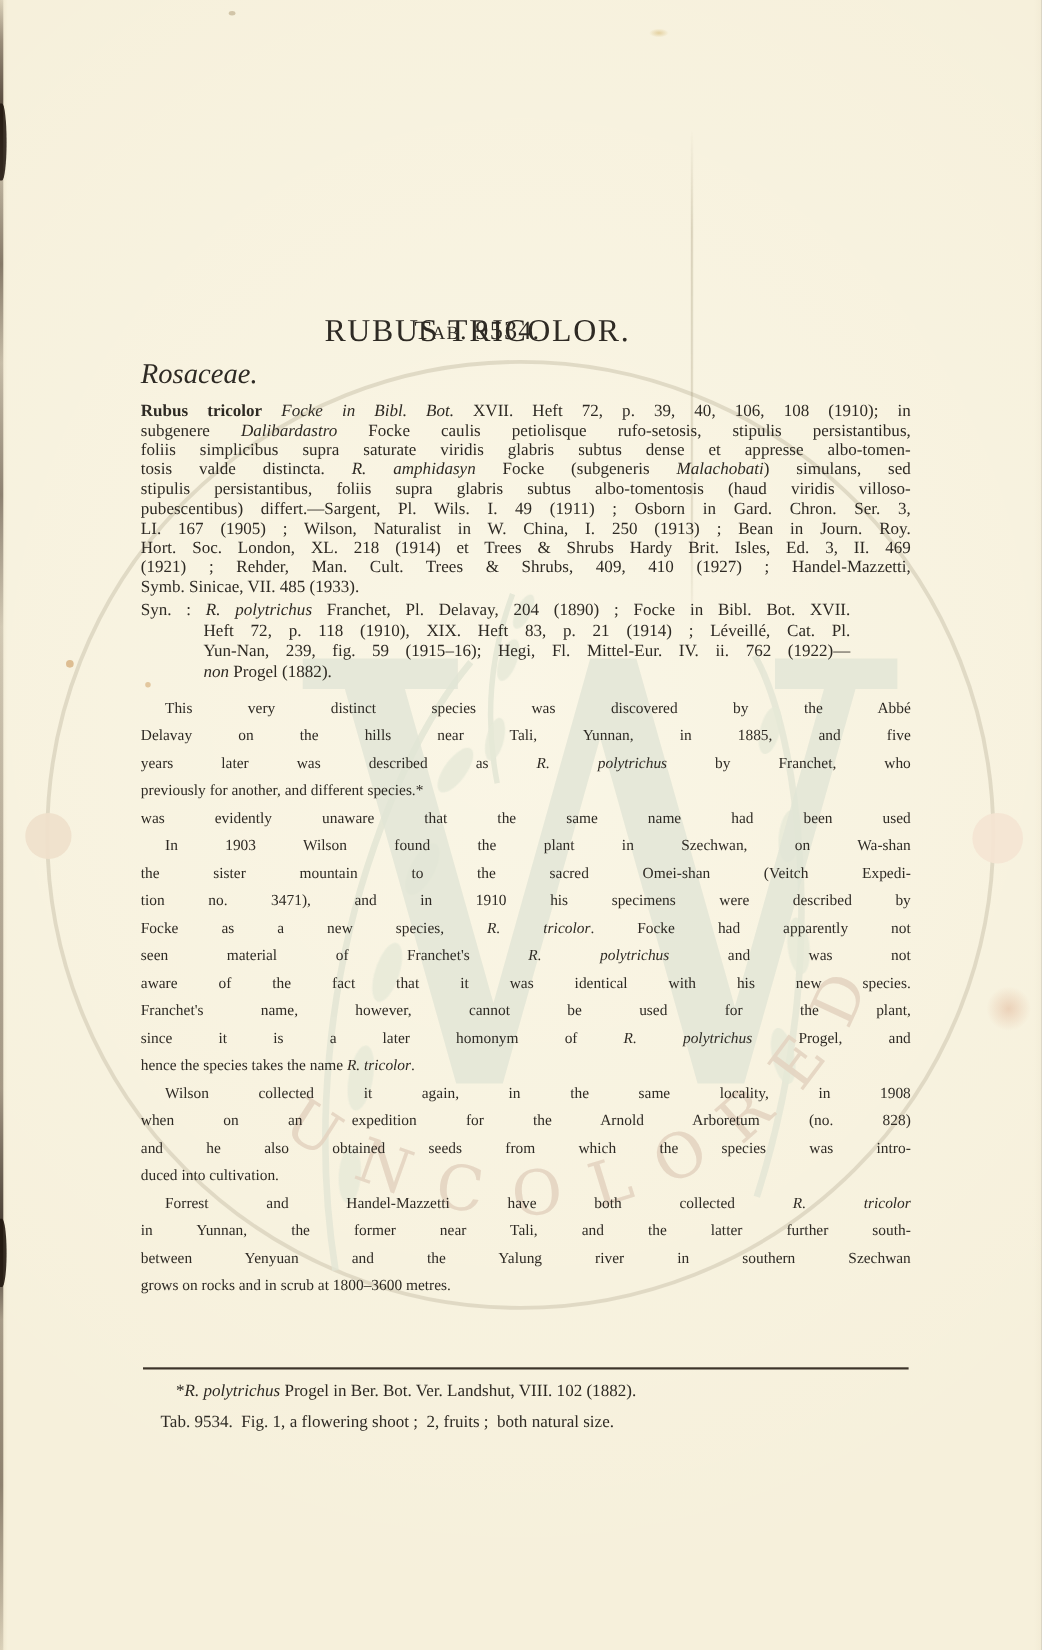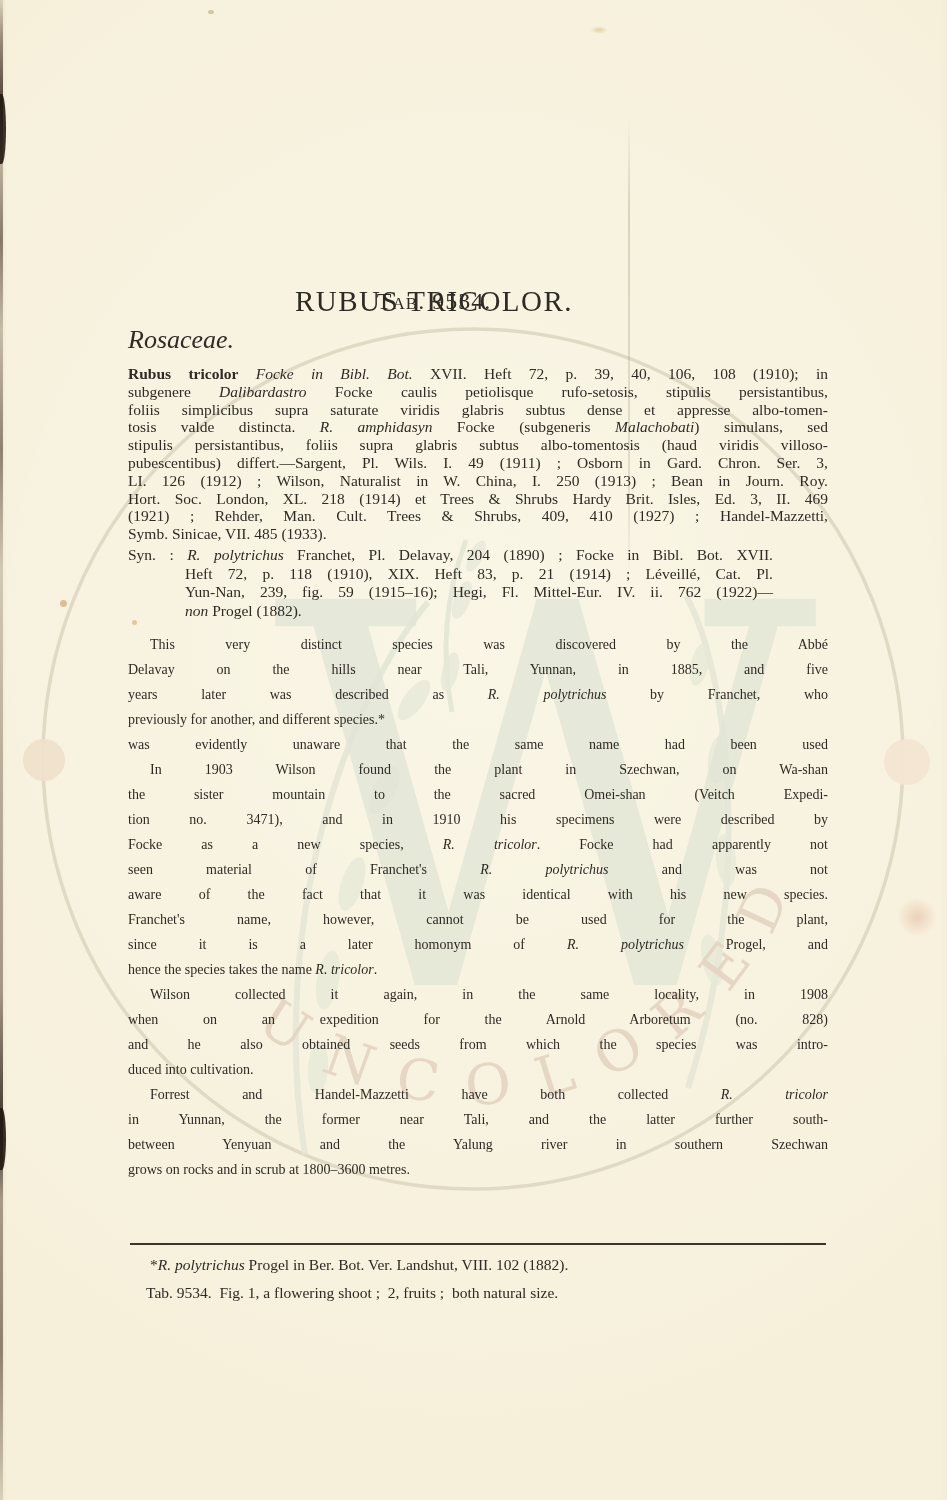--- a/index.html
+++ b/index.html
@@ -44,21 +44,21 @@
     font-size:26px;font-style:italic;}
   .citation{position:absolute;top:117px;left:0;width:700px;font-size:15.5px;line-height:17.8px;}
   .synonymy{position:absolute;top:298px;left:0;width:645px;font-size:15.5px;line-height:18.6px;}
   .body-text{position:absolute;top:384px;left:0;width:700px;font-size:14px;line-height:25px;}
   .jline{text-align:justify;text-align-last:justify;}
   .jline.last{text-align-last:left;}
   .jline.indent{text-indent:22px;}
   .jline.hang{margin-left:57px;}
   .footrule{position:absolute;top:995px;left:2px;width:696px;border-top:2px solid #3d342a;}
   .fn{font-size:15.5px;line-height:19px;white-space:nowrap;}
-  .fn1{position:absolute;top:1007px;left:22px;}
+  .fn1{position:absolute;top:1007px;left:32px;}
   .fn2{position:absolute;top:1035px;left:18px;}
 </style>
 </head>
 <body>
 
 <div class="page">
 
   <svg class="watermark" width="947" height="1500" viewBox="0 0 947 1500">
     <defs>
       <path id="wm-arc" d="M 251,1023 A 345,345 0 0 0 801,866"></path>
@@ -99,21 +99,21 @@
     <div class="h-species">RUBUS TRICOLOR.</div>
     <div class="h-family">Rosaceae.</div>
 
     <div class="citation">
         <div class="jline"><b>Rubus tricolor</b> <i>Focke in Bibl. Bot.</i> XVII. Heft 72, p. 39, 40, 106, 108 (1910); in</div>
         <div class="jline">subgenere <i>Dalibardastro</i> Focke caulis petiolisque rufo-setosis, stipulis persistantibus,</div>
         <div class="jline">foliis simplicibus supra saturate viridis glabris subtus dense et appresse albo-tomen-</div>
         <div class="jline">tosis valde distincta. <i>R. amphidasyn</i> Focke (subgeneris <i>Malachobati</i>) simulans, sed</div>
         <div class="jline">stipulis persistantibus, foliis supra glabris subtus albo-tomentosis (haud viridis villoso-</div>
         <div class="jline">pubescentibus) differt.—Sargent, Pl. Wils. I. 49 (1911) ; Osborn in Gard. Chron. Ser. 3,</div>
-        <div class="jline">LI. 126 (1912) ; Wilson, Naturalist in W. China, I. 250 (1913) ; Bean in Journ. Roy.</div>
+        <div class="jline">LI. 167 (1905) ; Wilson, Naturalist in W. China, I. 250 (1913) ; Bean in Journ. Roy.</div>
         <div class="jline">Hort. Soc. London, XL. 218 (1914) et Trees &amp; Shrubs Hardy Brit. Isles, Ed. 3, II. 469</div>
         <div class="jline">(1921) ; Rehder, Man. Cult. Trees &amp; Shrubs, 409, 410 (1927) ; Handel-Mazzetti,</div>
         <div class="jline last">Symb. Sinicae, VII. 485 (1933).</div>
       </div>
 
     <div class="synonymy">
         <div class="jline">Syn. : <i>R. polytrichus</i> Franchet, Pl. Delavay, 204 (1890) ; Focke in Bibl. Bot. XVII.</div>
         <div class="jline hang">Heft 72, p. 118 (1910), XIX. Heft 83, p. 21 (1914) ; Léveillé, Cat. Pl.</div>
         <div class="jline hang">Yun-Nan, 239, fig. 59 (1915–16); Hegi, Fl. Mittel-Eur. IV. ii. 762 (1922)—</div>
         <div class="jline last hang"><i>non</i> Progel (1882).</div>

